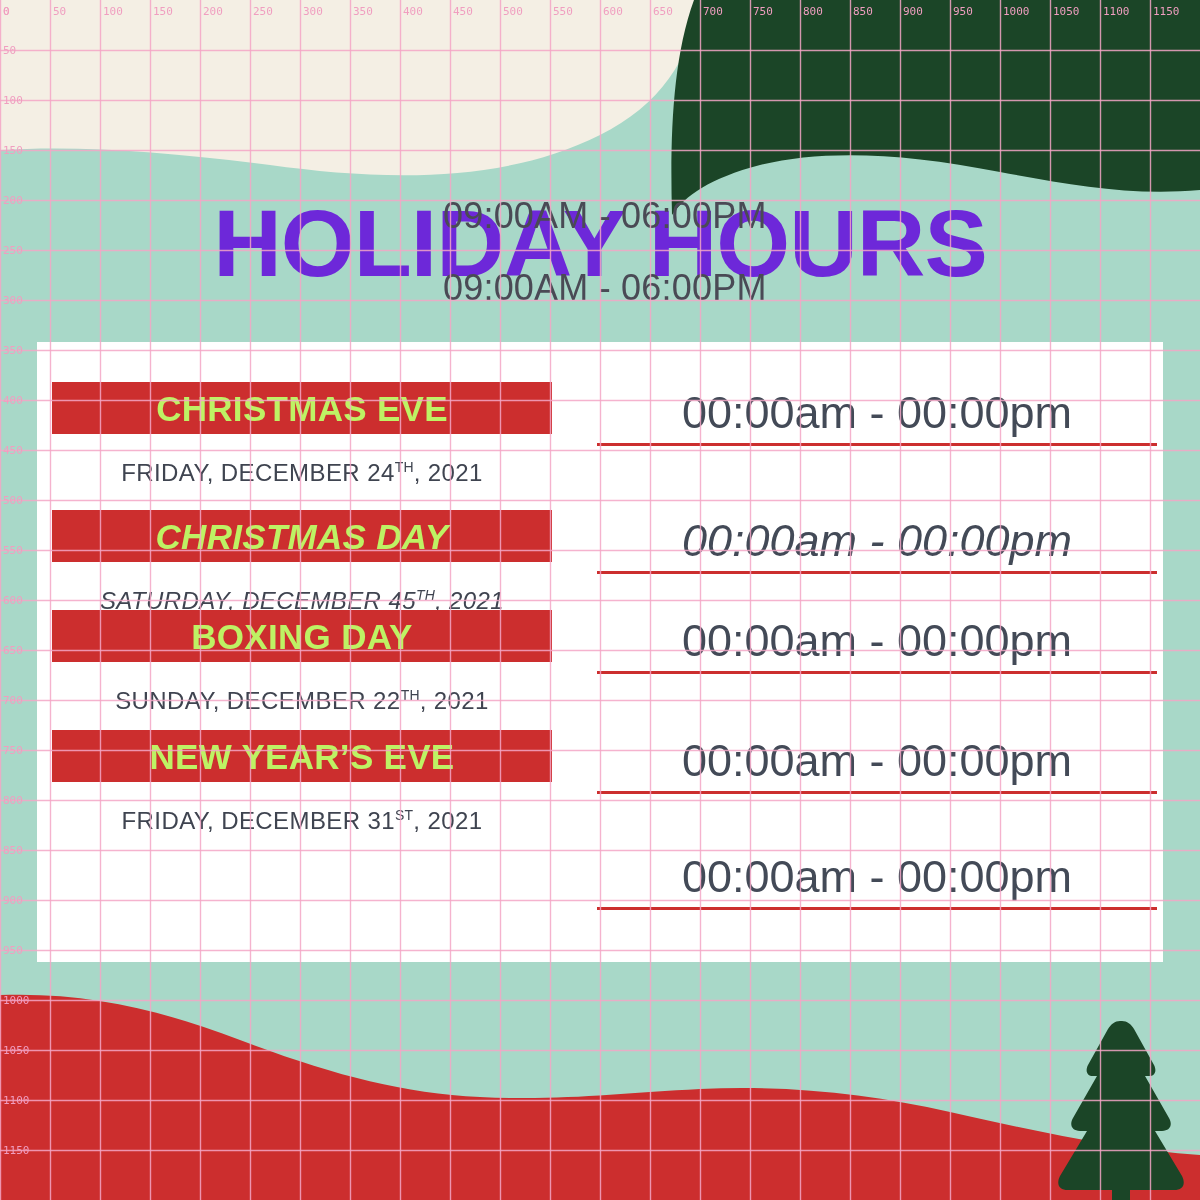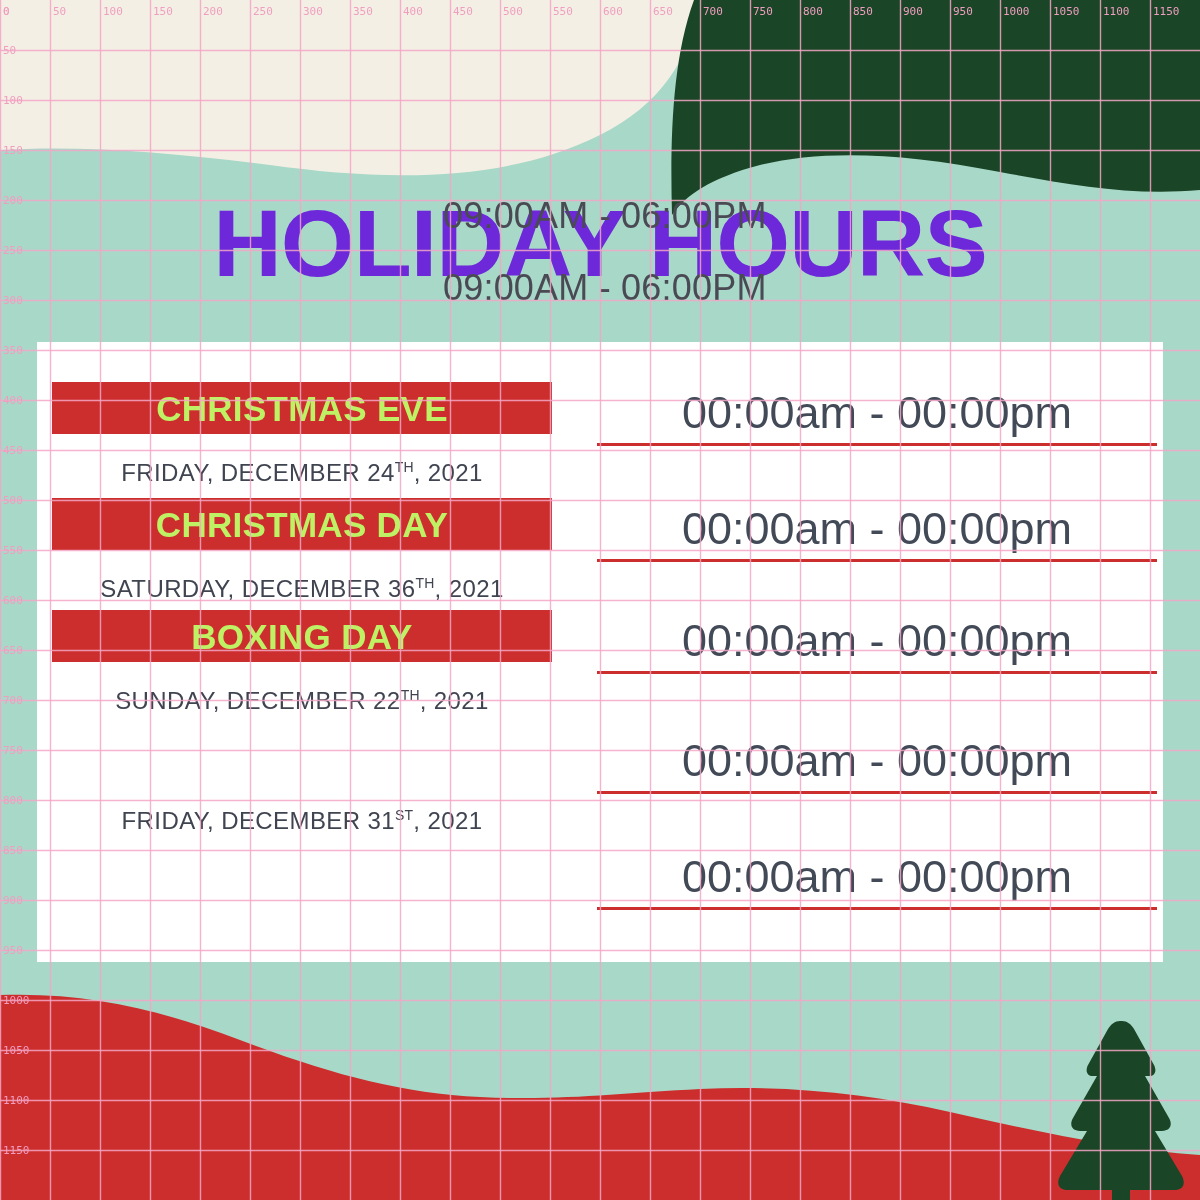--- a/index.html
+++ b/index.html
@@ -124,43 +124,46 @@
       <div class="daybar" style="top:40px;">
         <span class="dayname">CHRISTMAS EVE</span>
       </div>
       <div class="datetext" style="top:113px;text-align:center;">
         <span>FRIDAY, DECEMBER 24</span><sup>TH</sup><span>, 2021</span>
       </div>
       <div class="hours" style="top:48px;">00:00am - 00:00pm</div>
       <div class="hline" style="top:101px;"></div>
     </div>
 
-    <div class="row" style="top:116px;height:123px;">
+    <div class="row" style="top:128px;height:123px;font-style:italic;">
       <div class="daybar" style="top:40px;">
         <span class="dayname">CHRISTMAS DAY</span>
       </div>
       <div class="datetext" style="top:113px;">
-        <span>SATURDAY, DECEMBER 36</span><sup>TH</sup><span>, 2021</span>
+        <span>SATURDAY, DECEMBER 45</span><sup>TH</sup><span>, 2021</span>
       </div>
       <div class="hours" style="top:48px;">00:00am - 00:00pm</div>
       <div class="hline" style="top:101px;"></div>
     </div>
 
     <div class="row" style="top:228px;height:123px;">
       <div class="daybar" style="top:40px;">
         <span class="dayname">BOXING DAY</span>
       </div>
       <div class="datetext" style="top:113px;">
         <span>SUNDAY, DECEMBER 22</span><sup>TH</sup><span>, 2021</span>
       </div>
       <div class="hours" style="top:48px;">00:00am - 00:00pm</div>
       <div class="hline" style="top:101px;"></div>
     </div>
 
     <div class="row" style="top:348px;height:123px;">
+      <div class="daybar" style="top:40px;">
+        <span class="dayname">NEW YEAR’S EVE</span>
+      </div>
       <div class="datetext" style="top:113px;">
         <span>FRIDAY, DECEMBER 31</span><sup>ST</sup><span>, 2021</span>
       </div>
       <div class="hours" style="top:48px;">00:00am - 00:00pm</div>
       <div class="hline" style="top:101px;"></div>
     </div>
 
     <div class="row" style="top:464px;height:123px;">
       <div class="hours" style="top:48px;">00:00am - 00:00pm</div>
       <div class="hline" style="top:101px;"></div>

